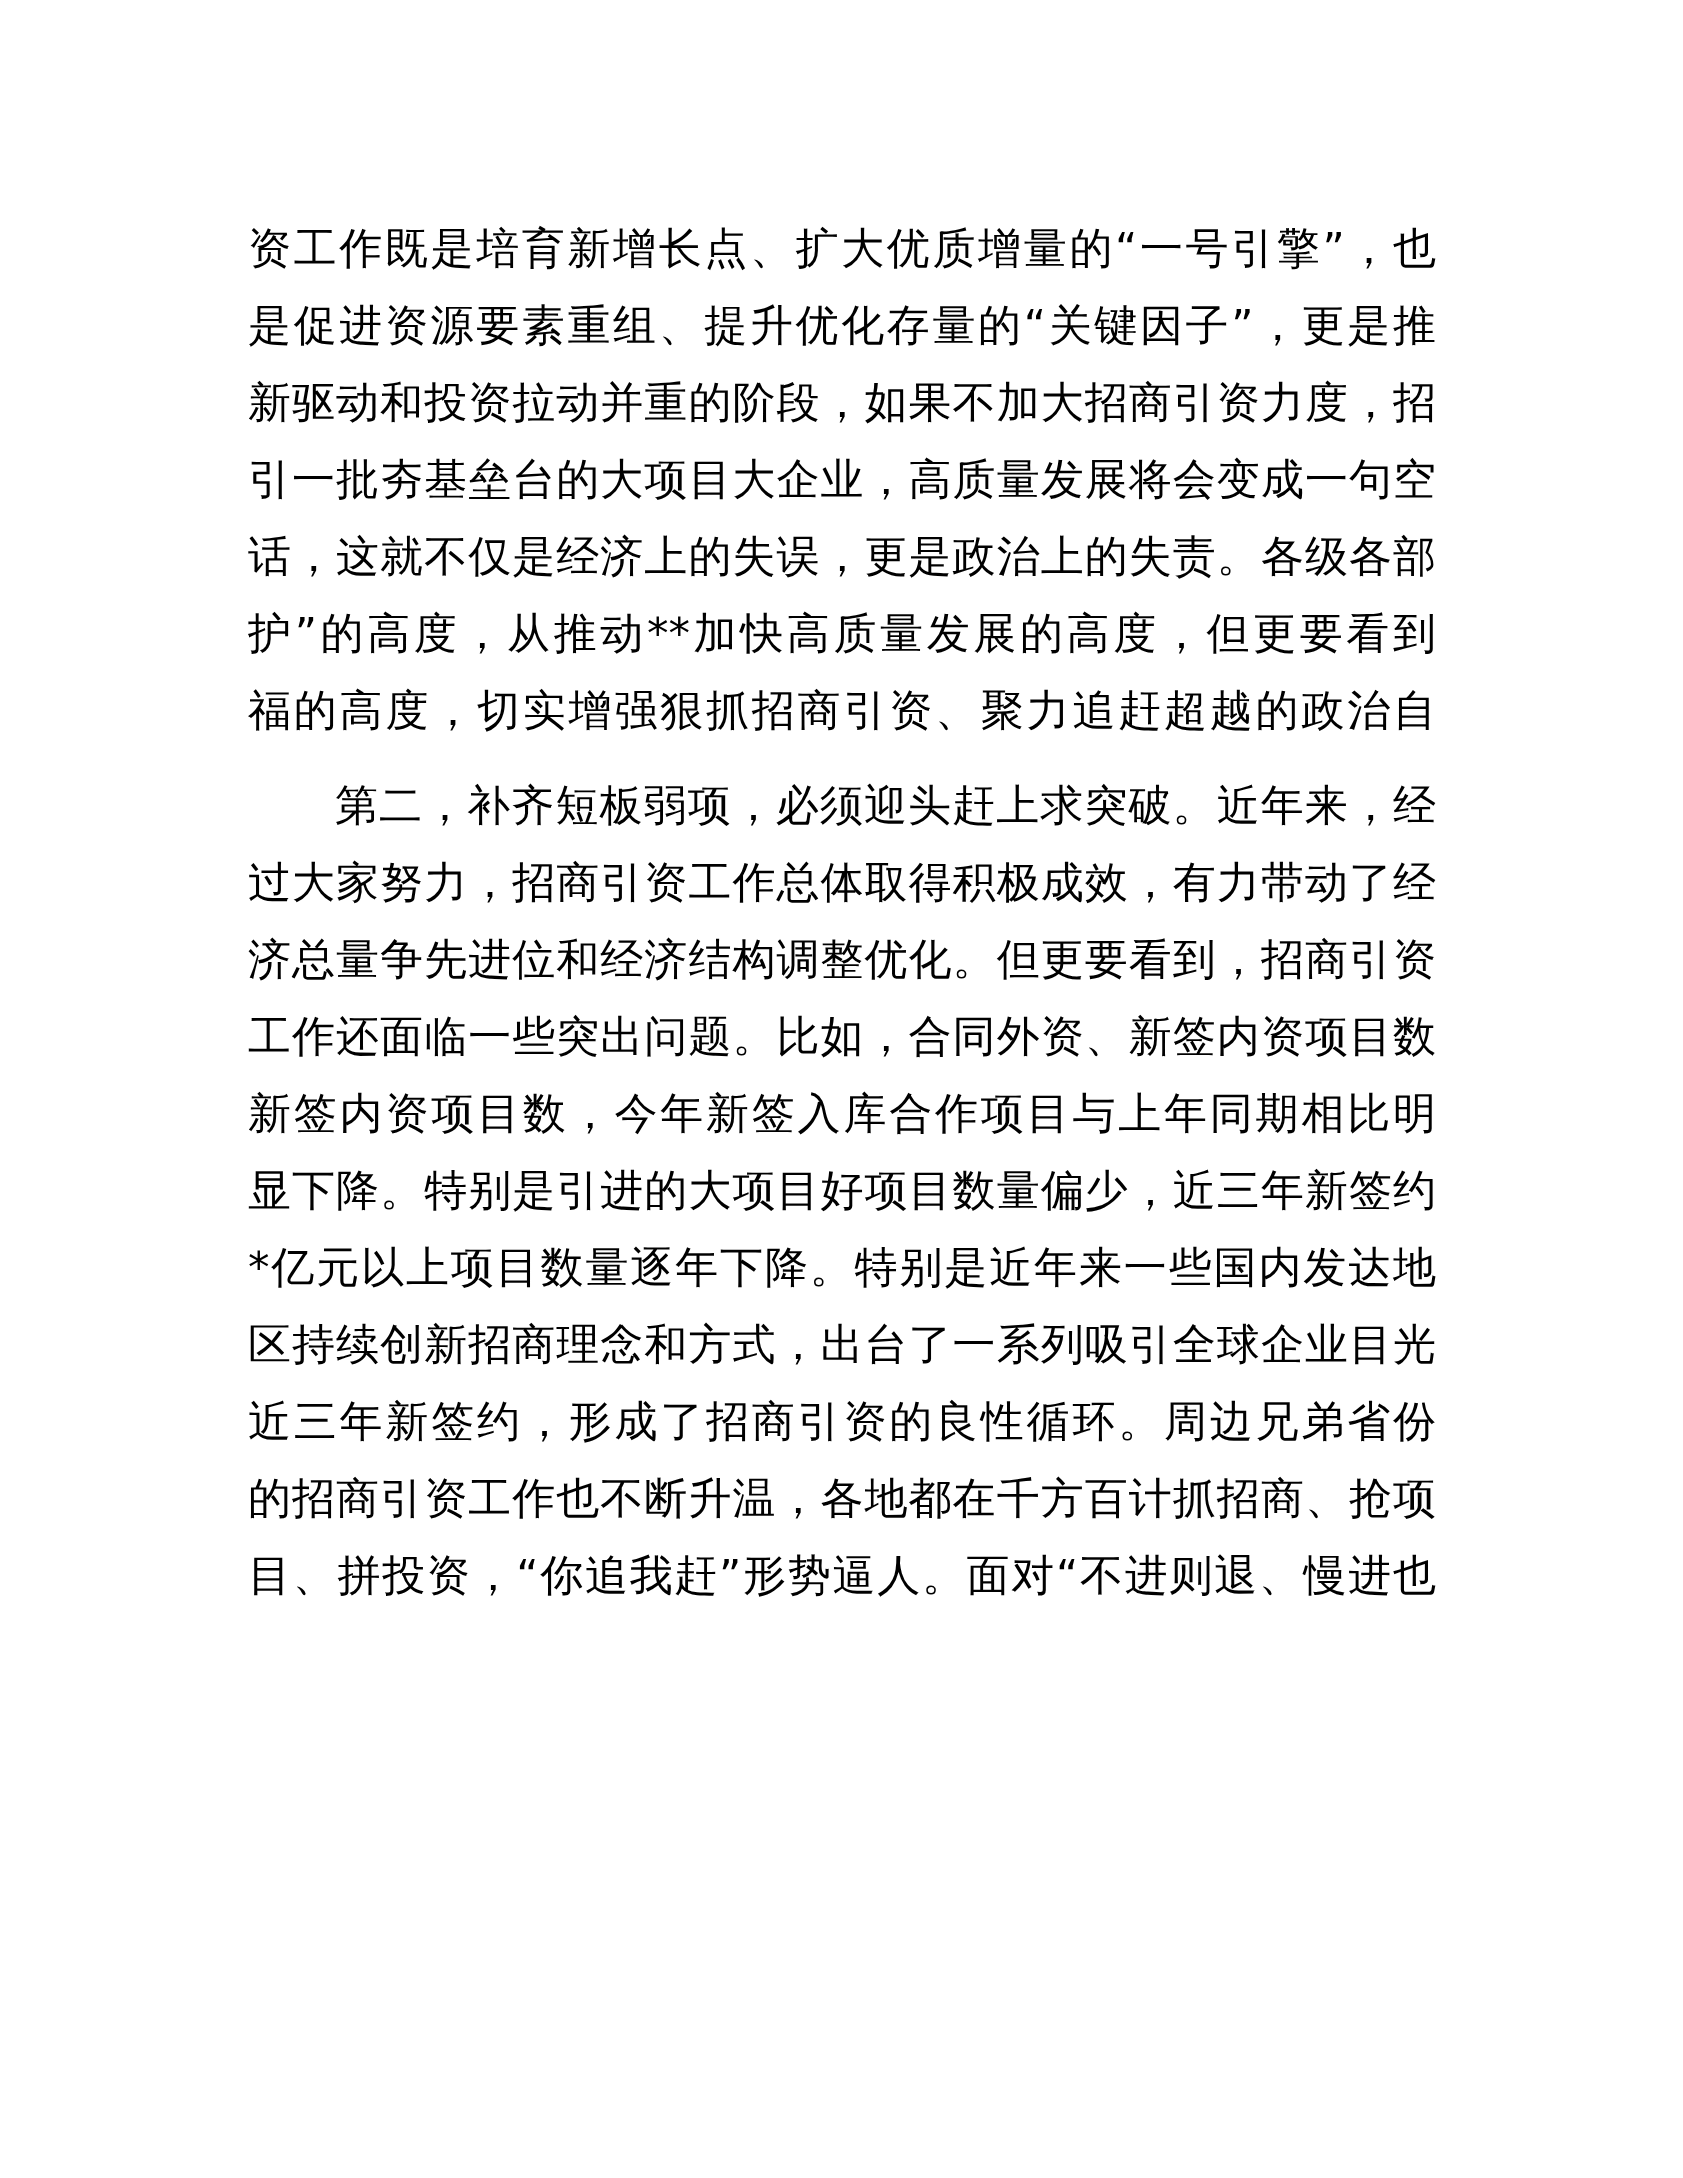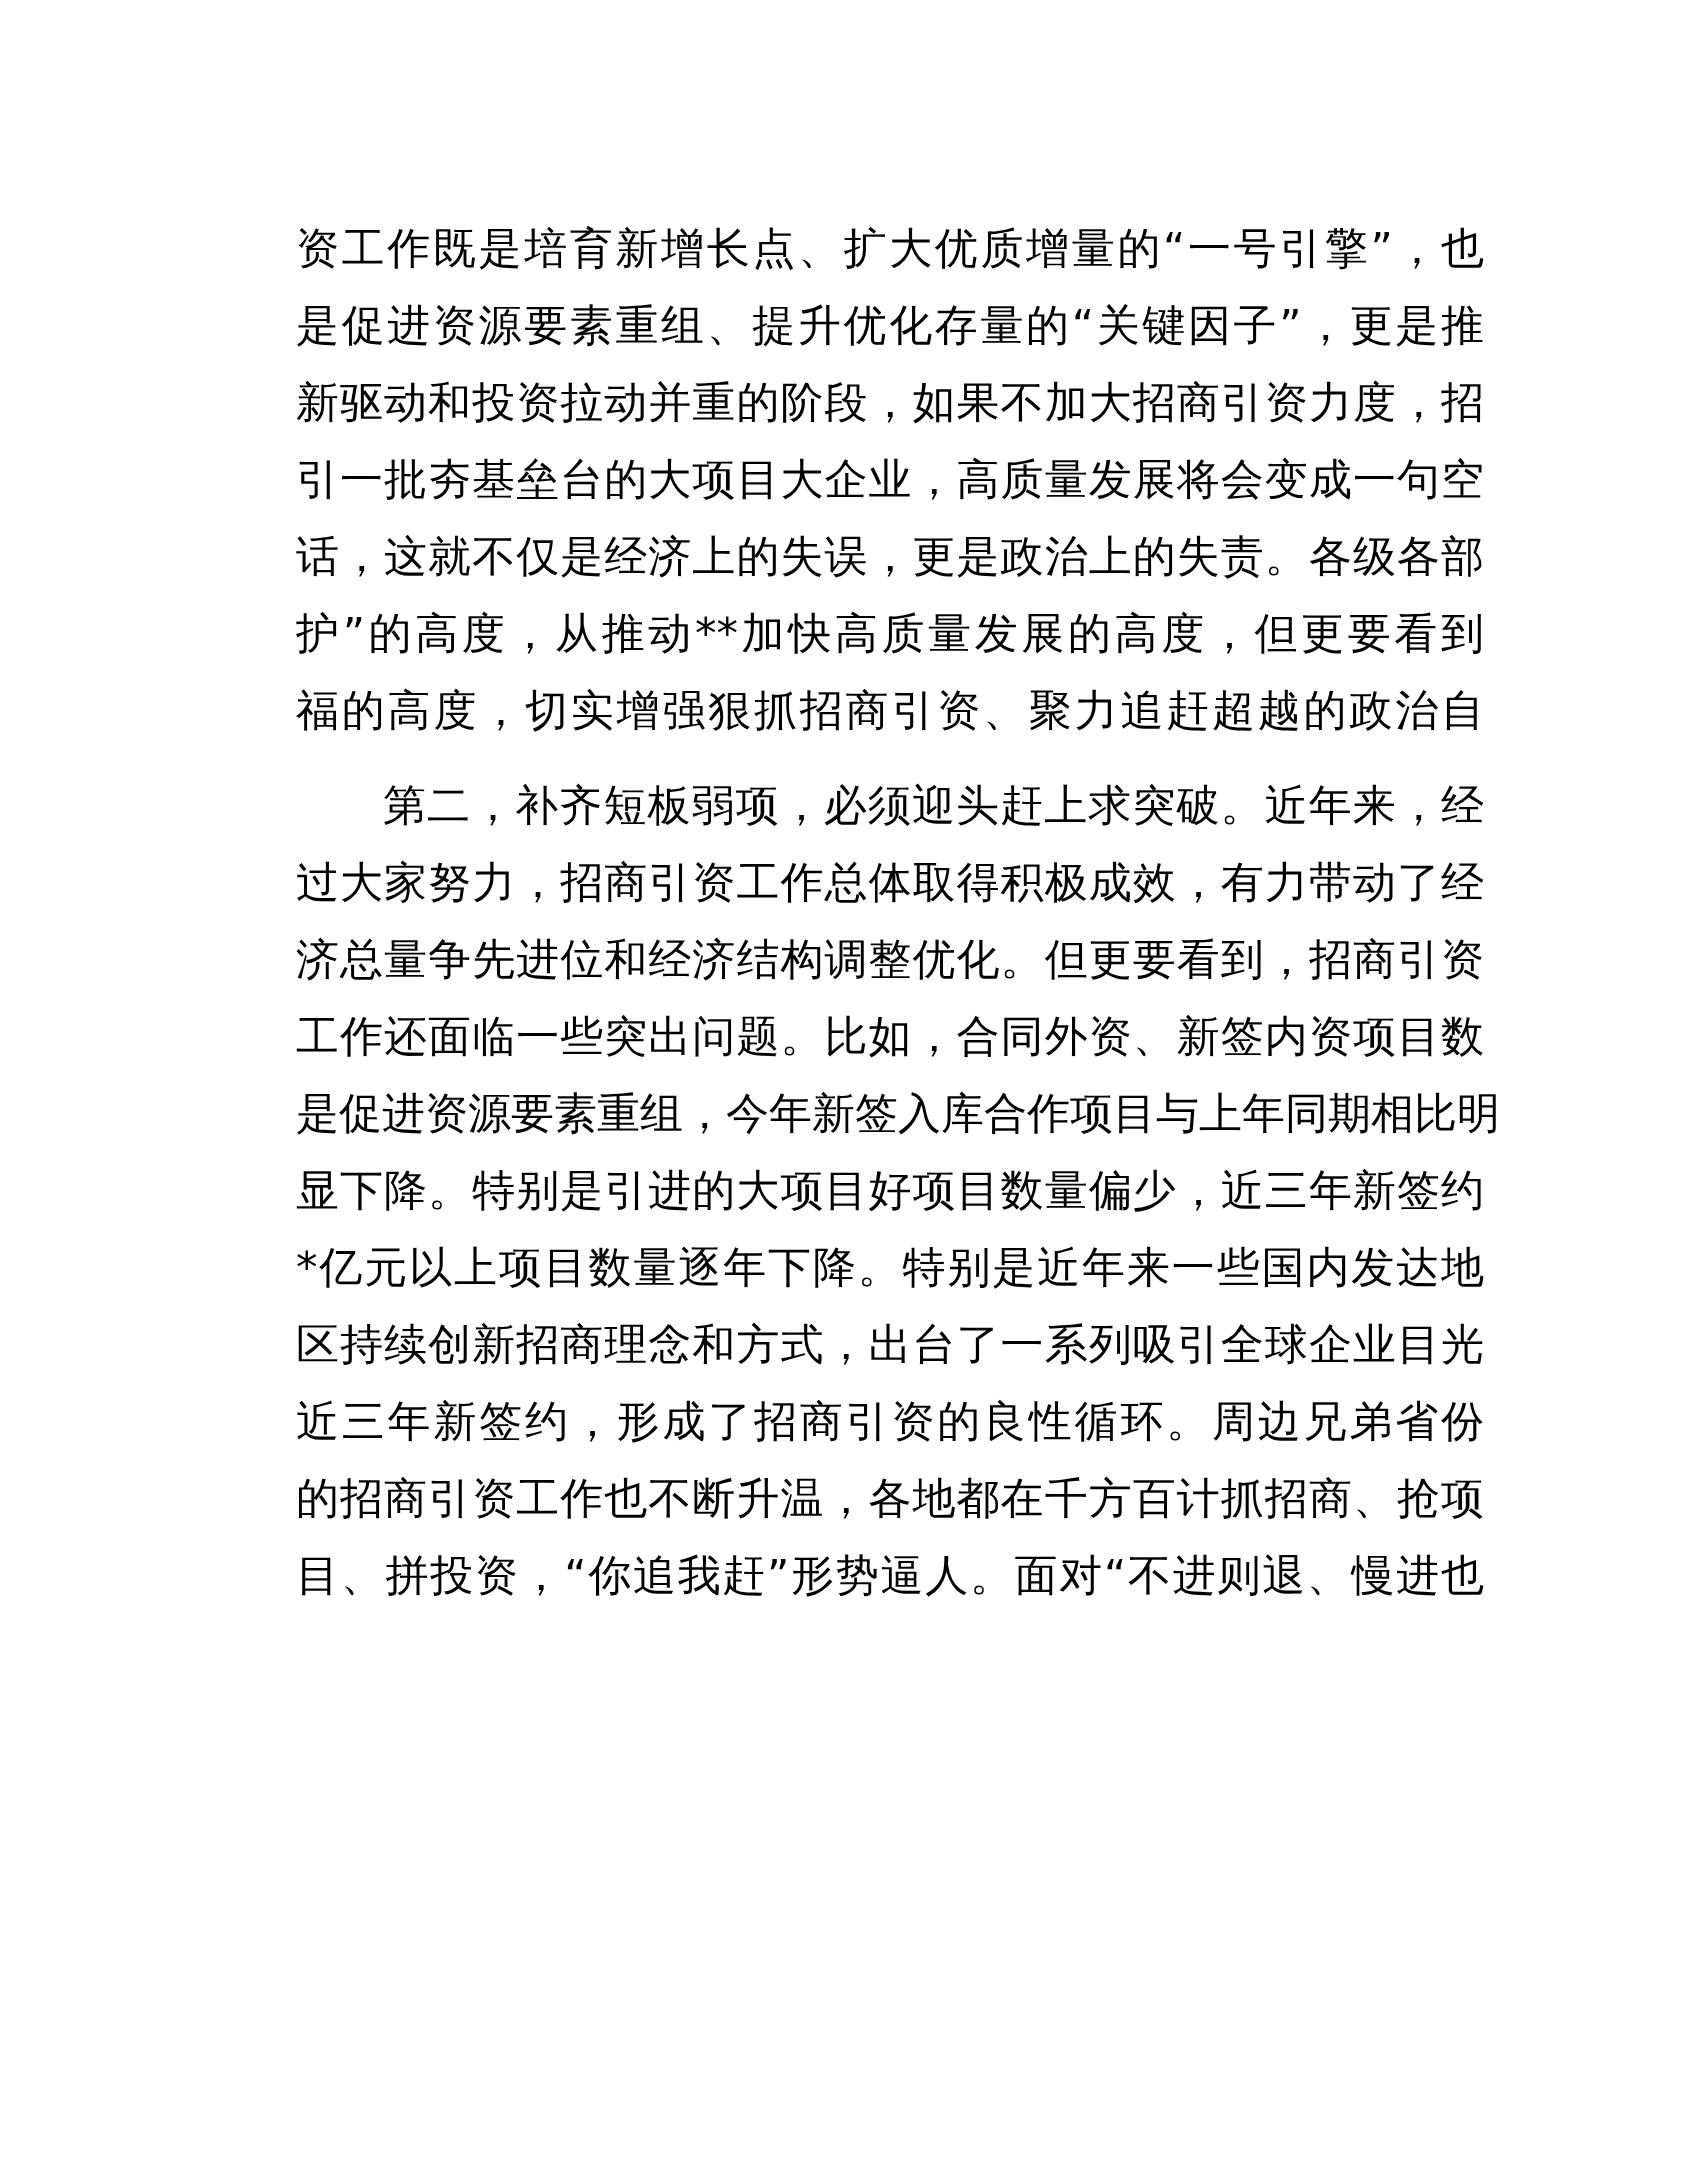--- a/index.html
+++ b/index.html
@@ -13,21 +13,20 @@
       position: relative;
       overflow: hidden;
       font-family: "DejaVu Sans", "Liberation Sans", sans-serif;
       color: #000000;
     }
     .page {
       position: absolute;
       left: 248px;
       top: 210px;
       width: 1188px;
-      margin-left: 48px;
     }
     .line {
       display: block;
       height: 77px;
       line-height: 77px;
       font-size: 43px;
       white-space: nowrap;
       text-align: justify;
       text-align-last: justify;
       letter-spacing: 0;
@@ -53,21 +52,21 @@
     <span class="line">引一批夯基垒台的大项目大企业，高质量发展将会变成一句空</span>
     <span class="line">话，这就不仅是经济上的失误，更是政治上的失责。各级各部</span>
     <span class="line">护”的高度，从推动**加快高质量发展的高度，但更要看到</span>
     <span class="line">福的高度，切实增强狠抓招商引资、聚力追赶超越的政治自</span>
   </div>
   <div class="paragraph">
     <span class="line indent">第二，补齐短板弱项，必须迎头赶上求突破。近年来，经</span>
     <span class="line">过大家努力，招商引资工作总体取得积极成效，有力带动了经</span>
     <span class="line">济总量争先进位和经济结构调整优化。但更要看到，招商引资</span>
     <span class="line">工作还面临一些突出问题。比如，合同外资、新签内资项目数</span>
-    <span class="line">是促进资源要素重组，今年新签入库合作项目与上年同期相比明</span>
+    <span class="line">新签内资项目数，今年新签入库合作项目与上年同期相比明</span>
     <span class="line">显下降。特别是引进的大项目好项目数量偏少，近三年新签约</span>
     <span class="line">*亿元以上项目数量逐年下降。特别是近年来一些国内发达地</span>
     <span class="line">区持续创新招商理念和方式，出台了一系列吸引全球企业目光</span>
     <span class="line">近三年新签约，形成了招商引资的良性循环。周边兄弟省份</span>
     <span class="line">的招商引资工作也不断升温，各地都在千方百计抓招商、抢项</span>
     <span class="line">目、拼投资，“你追我赶”形势逼人。面对“不进则退、慢进也</span>
   </div>
 </div>
 
 

